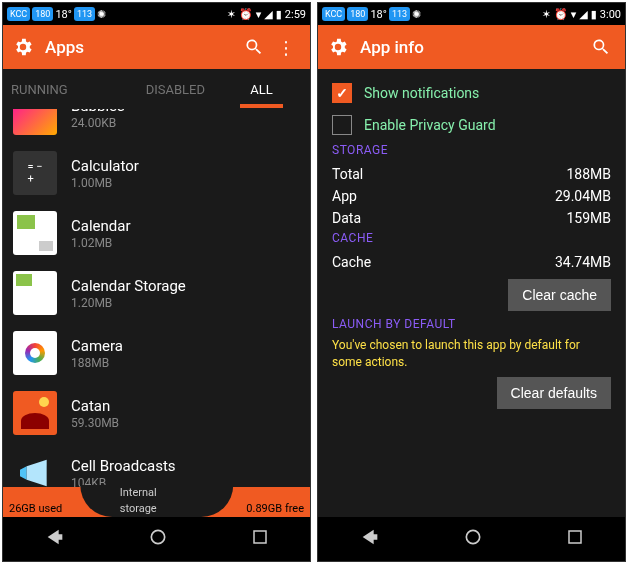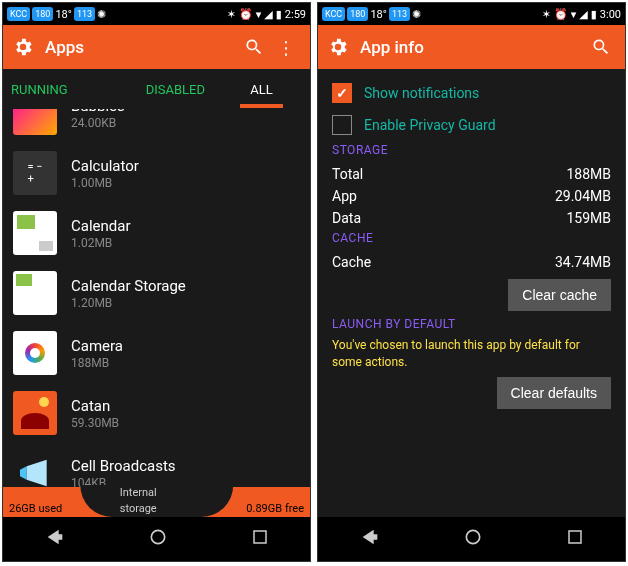--- a/index.html
+++ b/index.html
@@ -9,38 +9,38 @@
 .sb-left { display: flex; gap: 2px; align-items: center; }
 .sb-right { display: flex; gap: 3px; align-items: center; }
 .sb-badge { background: #2196f3; color: #fff; border-radius: 3px; padding: 0 3px; font-size: 9px; display: inline-flex; align-items: center; height: 14px; }
 .sb-temp { color: #fff; font-size: 11px; }
 .sb-icon { color: #fff; font-size: 11px; }
 .appbar { height: 44px; background: #f05a22; color: #fff; display: flex; align-items: center; padding: 0 8px; }
 .appbar .gear { width: 24px; height: 24px; display: flex; align-items: center; justify-content: center; margin-right: 10px; }
 .appbar .title { flex: 1; font-size: 17px; font-weight: 500; }
 .appbar .action { width: 32px; display: flex; align-items: center; justify-content: center; }
 .tabs { height: 40px; background: #1a1a1a; display: flex; align-items: center; position: relative; }
-.tab { flex: 1; text-align: center; color: #22c55e; font-size: 13px; padding: 10px 0; position: relative; }
+.tab { flex: 1; text-align: center; color: #737373; font-size: 13px; padding: 10px 0; position: relative; }
 .tab.active { color: #fff; }
 .tab.active::after { content: ""; position: absolute; bottom: -1px; left: 28%; width: 44%; height: 4px; background: #f05a22; }
 .list { flex: 1; background: #1a1a1a; overflow: hidden; }
 .row { display: flex; align-items: center; padding: 8px 10px; }
 .row .icon-box { width: 44px; height: 44px; margin-right: 14px; border-radius: 3px; display: flex; align-items: center; justify-content: center; position: relative; }
 .row .r-title { color: #fff; font-size: 15px; }
 .row .r-sub { color: #888; font-size: 12px; margin-top: 1px; }
 .storage-bar { height: 30px; background: #f05a22; position: relative; display: flex; align-items: flex-end; justify-content: space-between; padding: 0 6px 2px; font-size: 11px; color: #000; }
 .storage-label { position: absolute; top: -2px; left: 50%; transform: translateX(-50%); background: #1a1a1a; color: #ccc; font-size: 11px; padding: 0 40px; border-radius: 0 0 60px 60px; line-height: 16px; }
 .navbar { height: 44px; background: #000; display: flex; justify-content: space-around; align-items: center; }
 .nav-btn { color: #ccc; font-size: 18px; }
 
 .content { flex: 1; background: #1a1a1a; padding: 8px 14px; overflow: hidden; color: #ddd; }
 .check-row { display: flex; align-items: center; padding: 6px 0; }
 .check-box { width: 20px; height: 20px; border: 1px solid #888; margin-right: 12px; display: flex; align-items: center; justify-content: center; font-size: 14px; font-weight: bold; }
 .check-box.checked { background: #f05a22; border-color: #f05a22; color: #fff; }
-.check-label { color: #14b8a6; font-size: 14px; }
+.check-label { color: #86efac; font-size: 14px; }
 .section-head { color: #8b5cf6; font-size: 12px; letter-spacing: 0.5px; margin-top: 2px; margin-bottom: 6px; }
 .kv { display: flex; justify-content: space-between; color: #fff; font-size: 14px; padding: 3px 0; }
 .btn-flat { float: right; background: #555; color: #fff; border: none; padding: 8px 14px; font-size: 14px; margin-top: 6px; margin-bottom: 4px; }
 .desc { color: #fde047; font-size: 12px; line-height: 1.4; margin-top: 4px; }
 .cf::after { content: ""; display: table; clear: both; }
 
 .ic-bubbles { background: linear-gradient(135deg,#f0a,#fa0); }
 .ic-calc { background: #333; }
 .ic-calc::before { content: "= −\A+"; white-space: pre; color: #fff; font-size: 11px; text-align: left; line-height: 12px; padding: 2px; }
 .ic-calendar { background: #fff; }

